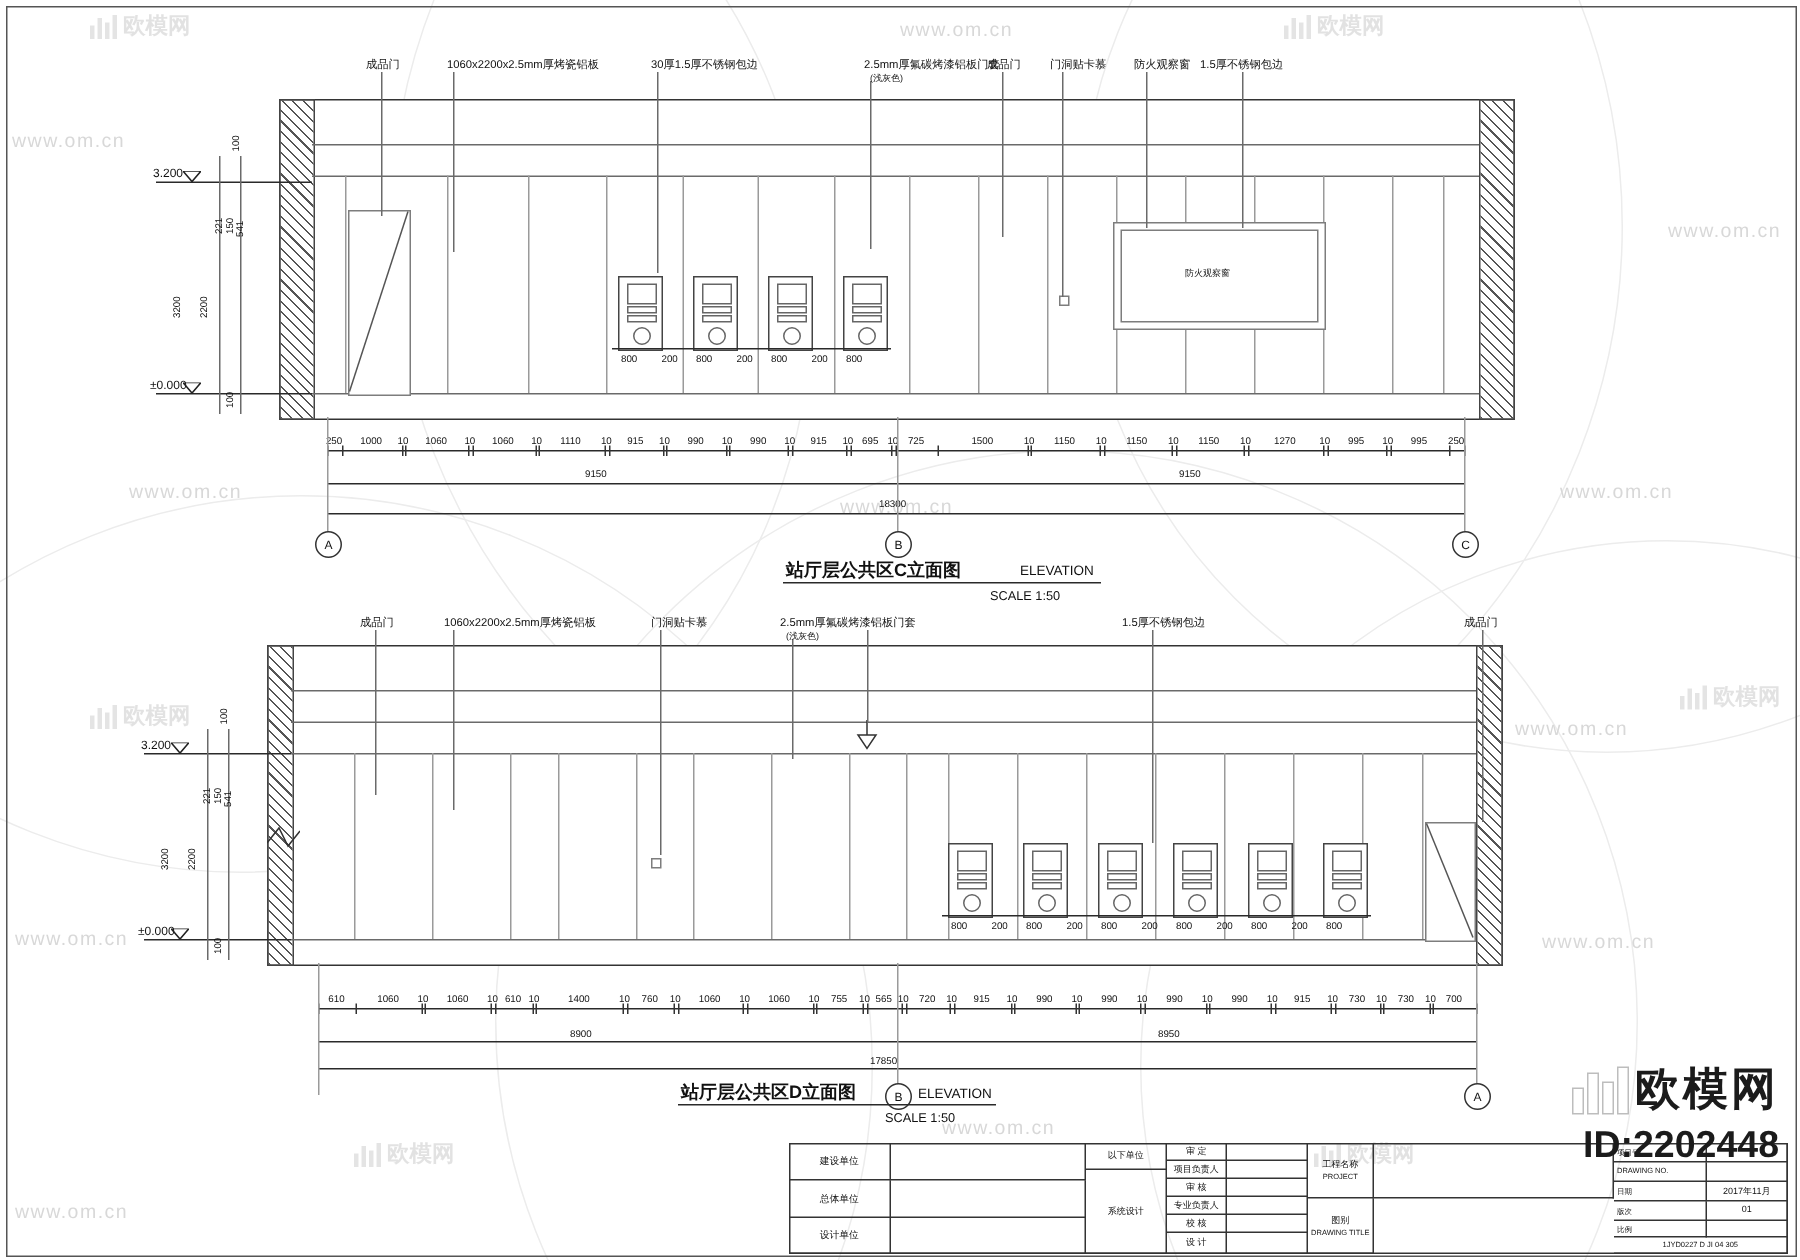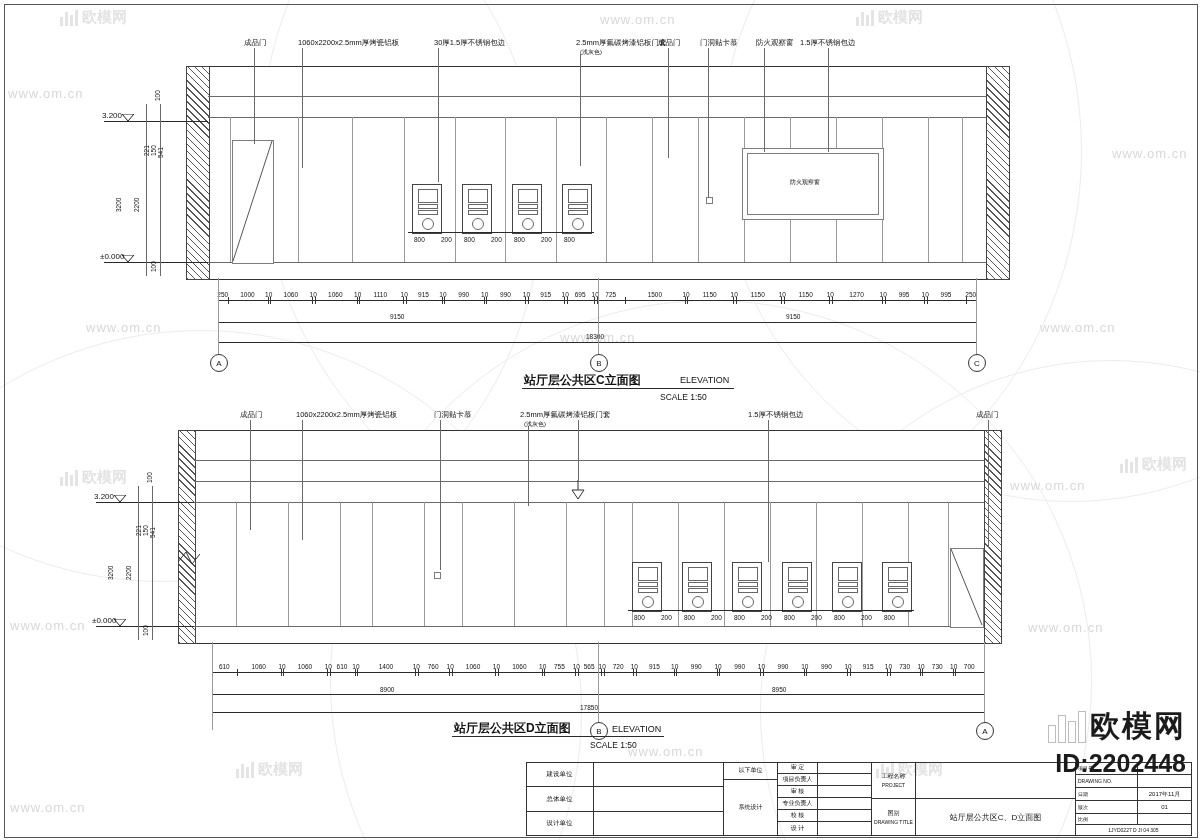--- a/index.html
+++ b/index.html
@@ -643,21 +643,20 @@
 
   <div class="tb-cell" style="left:872px;top:762px;width:44px;height:37px;flex-direction:column;gap:1px;">
     <span style="font-size:6px;">工程名称</span>
     <span style="font-size:5px;">PROJECT</span>
   </div>
   <div class="tb-cell" style="left:916px;top:762px;width:160px;height:37px;"></div>
   <div class="tb-cell" style="left:872px;top:799px;width:44px;height:37px;flex-direction:column;gap:1px;">
     <span style="font-size:6px;">图别</span>
     <span style="font-size:5px;">DRAWING TITLE</span>
   </div>
-  <div class="tb-cell" style="left:916px;top:799px;width:160px;height:37px;font-size:8px;">站厅层公共区C、D立面图</div>
 
   <div class="tb-cell" style="left:1076px;top:762px;width:62px;height:13px;justify-content:flex-start;padding-left:2px;">
     <span style="font-size:5px;">项目号</span>
   </div>
   <div class="tb-cell" style="left:1138px;top:762px;width:54px;height:13px;"></div>
   <div class="tb-cell" style="left:1076px;top:775px;width:62px;height:13px;justify-content:flex-start;padding-left:2px;">
     <span style="font-size:5px;">DRAWING NO.</span>
   </div>
   <div class="tb-cell" style="left:1138px;top:775px;width:54px;height:13px;"></div>
   <div class="tb-cell" style="left:1076px;top:788px;width:62px;height:13px;justify-content:flex-start;padding-left:2px;">

